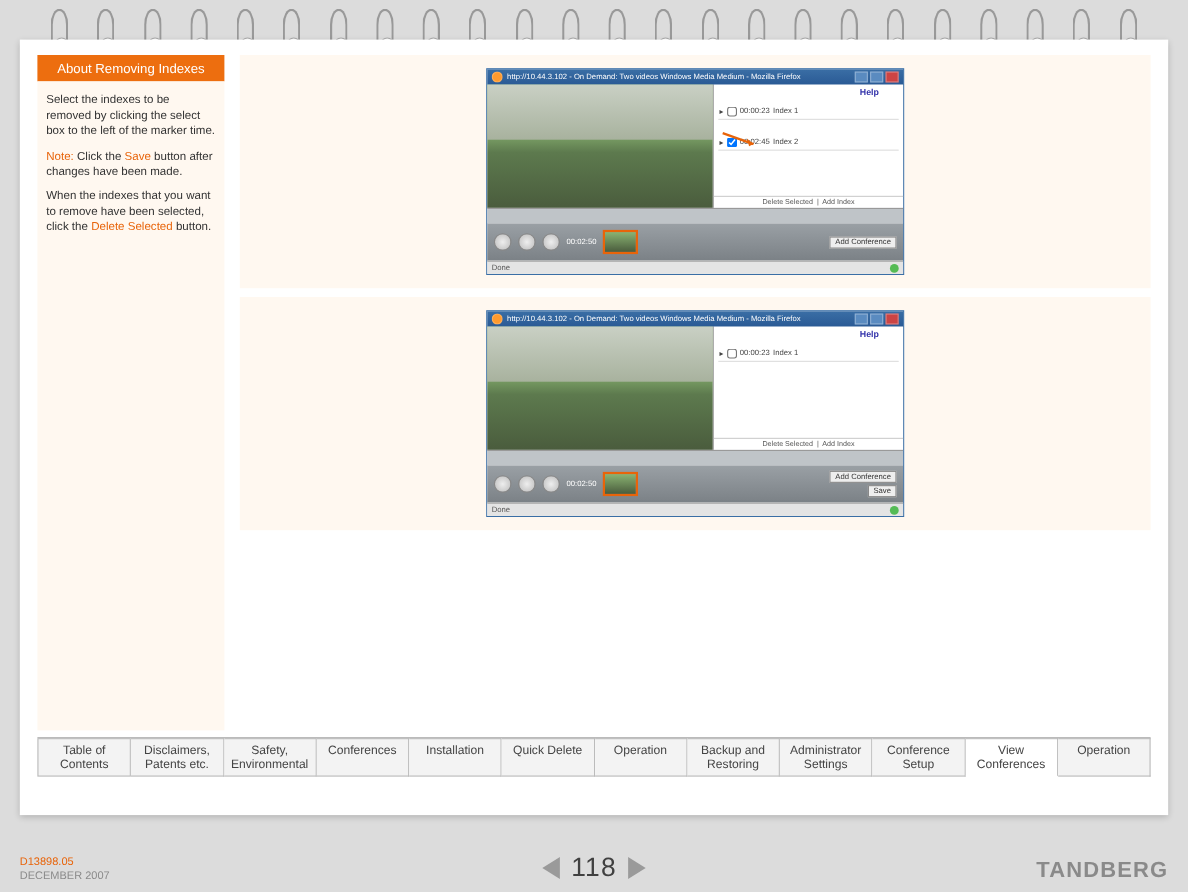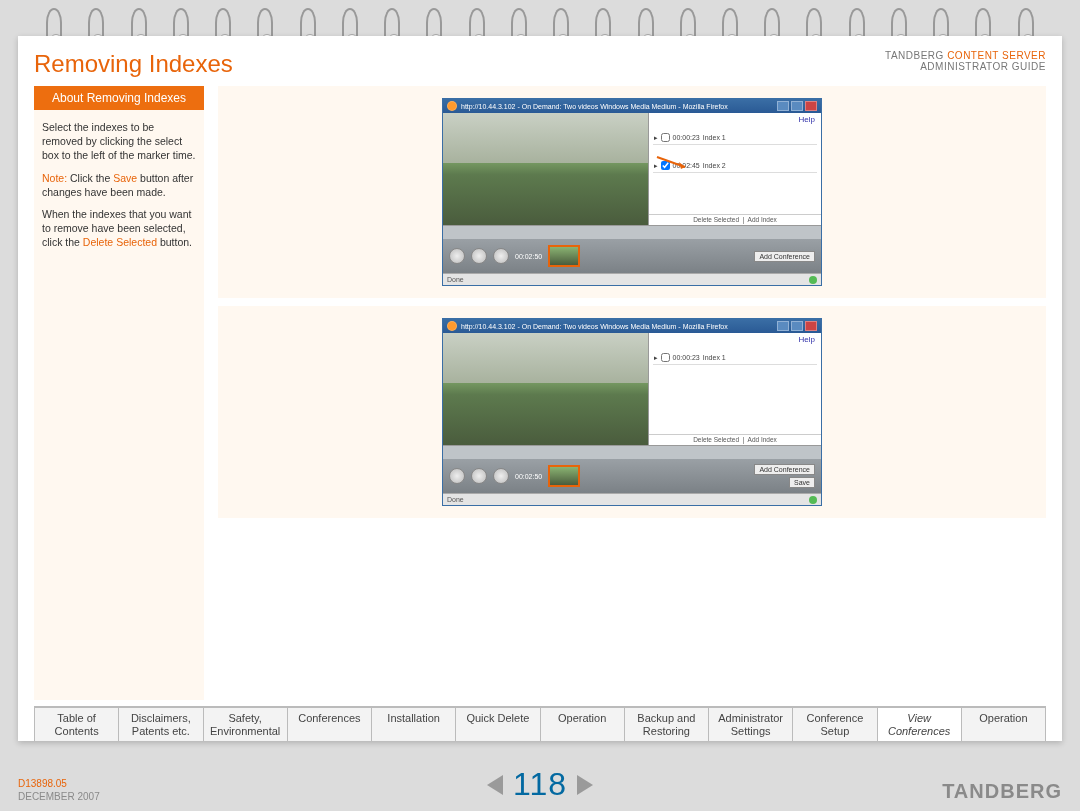--- a/index.html
+++ b/index.html
@@ -144,21 +144,21 @@
   .video-pane .sky {
     position: absolute; top:0; left:0; right:0; height:45%;
     background: linear-gradient(#c9d0c4,#a8b29e);
   }
   .index-pane {
     flex: 1;
     background: #fff;
     position: relative;
     padding: 4px;
   }
-  .help-link { position: absolute; top: 2px; right: 6px; color: #33a; }
+  .help-link { position: absolute; top: 2px; right: 22px; color: #33a; font-weight: bold; }
   .idx-row {
     display: flex; align-items: center; gap: 3px;
     border-bottom: 1px solid #ddd;
     padding: 2px 1px;
     font-size: 7px;
     color: #444;
   }
   .idx-row input[type=checkbox]{ width:9px; height:9px; margin:0; }
   .arrow {
     position: absolute;
@@ -236,41 +236,40 @@
     line-height: 1.15;
     padding: 4px 2px;
     color: #444;
     cursor: pointer;
   }
   .tab:first-child { border-left: 1px solid #bbb; }
   .tab.active {
     background: #fff;
     border-bottom-color: #fff;
     font-weight: normal;
-    font-style: italic;
   }
 
   
   .page-footer {
     position: absolute;
     left: 18px; right: 18px; bottom: 8px;
     height: 40px;
     display: flex;
     align-items: flex-end;
     color: #8a8a8a;
     gap: 48px;
   }
   .doc-meta { font-size: 10px; line-height: 1.3; flex: 1; }
   .doc-meta .docnum { color: #e8640a; }
   .pager {
     display: flex; align-items: center; gap: 10px;
     flex: 1;
     justify-content: center;
   }
-  .pager .num { font-size: 32px; color: #0369a1; letter-spacing: 1px; }
+  .pager .num { font-size: 24px; color: #404040; letter-spacing: 1px; }
   .tri {
     width: 0; height: 0;
     border-top: 10px solid transparent;
     border-bottom: 10px solid transparent;
     cursor: pointer;
   }
   .tri.left { border-right: 16px solid #9a9a9a; }
   .tri.right { border-left: 16px solid #9a9a9a; }
   .logo {
     font-size: 20px;
@@ -306,28 +305,20 @@
       <div class="ring"></div>
       <div class="ring"></div>
       <div class="ring"></div>
       <div class="ring"></div>
       <div class="ring"></div>
       <div class="ring"></div>
       <div class="ring"></div>
   </div>
 
   <div class="sheet">
-    <div class="sheet-header">
-      <h1 class="page-title">Removing Indexes</h1>
-      <div class="brand">
-        <span>TANDBERG</span>
-        <span class="highlight">CONTENT SERVER</span><br>
-        <span>ADMINISTRATOR GUIDE</span>
-      </div>
-    </div>
 
     <div class="columns">
       <div class="left-col">
         <div class="section-bar">About Removing Indexes</div>
         <div class="about-body">
           <p>Select the indexes to be removed by clicking the select box to the left of the marker time.</p>
           <p>
             <span class="orange">Note:</span><span> Click the </span><span class="orange">Save</span><span> button after changes have been made.</span>
           </p>
           <p>

